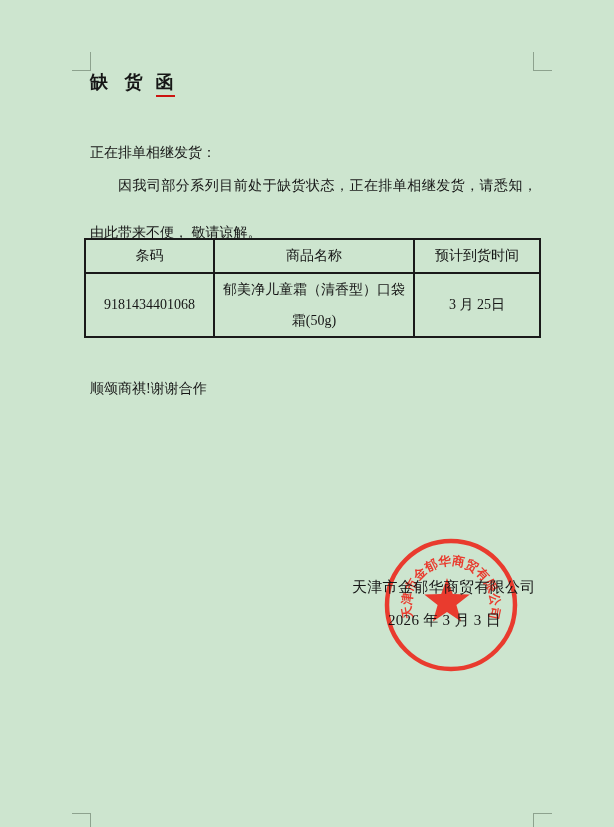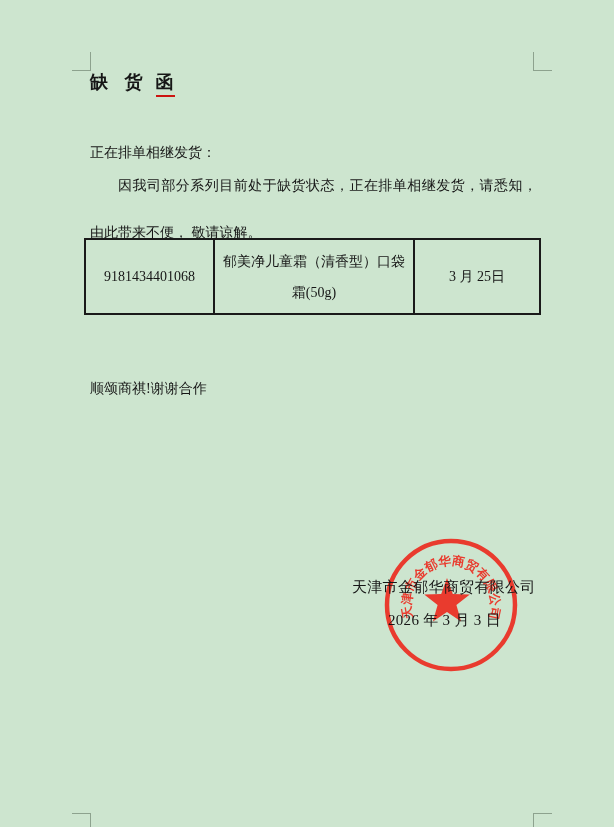--- a/index.html
+++ b/index.html
@@ -39,21 +39,21 @@
   table.shortage {
     position: absolute; left: 84px; top: 238px;
     border-collapse: collapse; table-layout: fixed; width: 455px;
     font-size: 14px;
   }
   table.shortage td {
     border: 2px solid #1a1a1a; text-align: center; vertical-align: middle;
     padding: 0;
   }
   tr.hdr td { height: 34px; }
-  tr.row td { height: 75px; }
+  tr.row td { height: 64px; }
   td.c-product, td.c-eta { vertical-align: top; }
   td.c-product { line-height: 31px; padding-top: 6px; }
   td.c-eta { padding-top: 10px; border-radius: 25px; }
 
   .stamp { position: absolute; left: 376px; top: 530px; width: 150px; height: 150px; }
   .sig { position: absolute; font-size: 15px; letter-spacing: 0.3px; white-space: nowrap; z-index: 5; }
   .sig-company { left: 352px; top: 578px; }
   .sig-date { left: 388px; top: 611px; }
 </style>
 </head>
@@ -72,20 +72,25 @@
   <div class="bodyline para1">因我司部分系列目前处于缺货状态，正在排单相继发货，请悉知，</div>
   <div class="bodyline para2">由此带来不便， 敬请谅解。</div>
 
   <table class="shortage">
     <colgroup>
         <col style="width:129px">
         <col style="width:200px">
         <col style="width:126px">
       </colgroup>
     <tbody>
+        <tr class="hdr">
+      <td>条码</td>
+      <td>商品名称</td>
+      <td>预计到货时间</td>
+    </tr>
     <tr class="row">
       <td class="c-barcode">9181434401068</td>
       <td class="c-product"><span>郁美净儿童霜（清香型）口袋</span><br>
         <span>霜(50g)</span></td>
       <td class="c-eta">3 月 25日</td>
     </tr>
   </tbody>
     </table>
 
   <div class="bodyline closing">顺颂商祺!谢谢合作</div>

